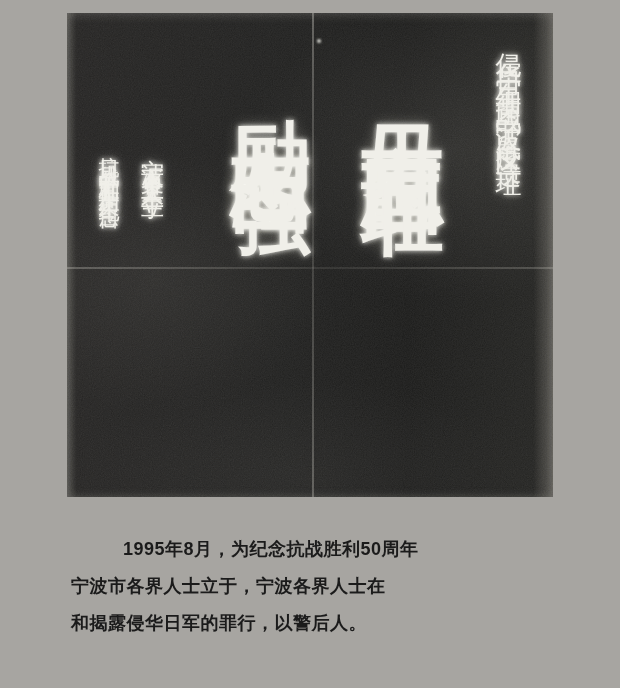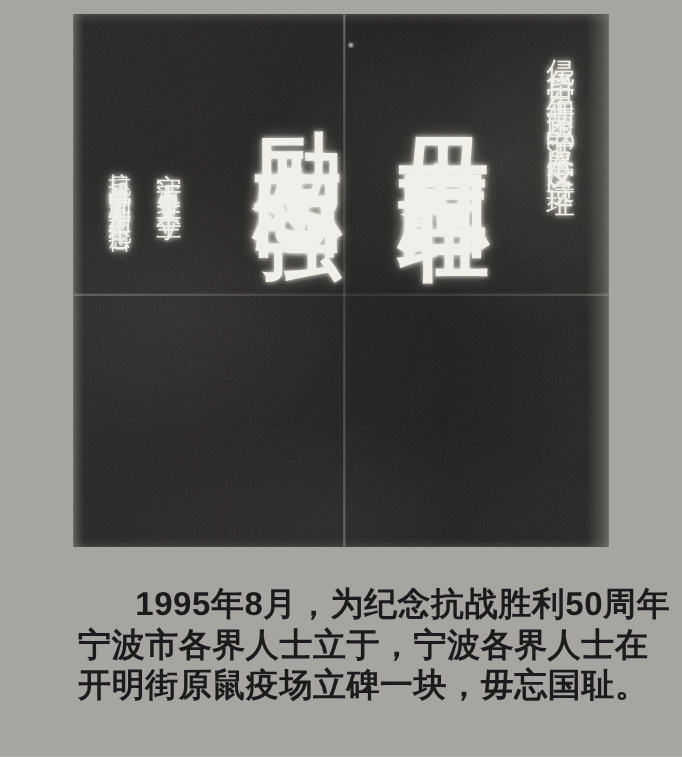--- a/index.html
+++ b/index.html
@@ -61,21 +61,21 @@
   .col-side-right{left:425px;top:20px;font-size:26px;letter-spacing:9px;}
   .col-side-inner{left:71px;top:127px;font-size:23px;letter-spacing:5px;}
   .col-side-outer{left:28px;top:127px;font-size:21px;letter-spacing:4.5px;}
 
   
   .caption{
     position:absolute;left:71px;top:531px;width:485px;
     color:var(--caption-text);
     font-family:"Liberation Sans",sans-serif;
     font-weight:bold;
-    font-size:30px;line-height:37px;
+    font-size:18px;line-height:37px;
     letter-spacing:.5px;
   }
   .cap-line{margin:0;white-space:nowrap;}
   .cap-line.indent{text-indent:52px;}
 </style>
 </head>
 <body>
 
 <div class="page">
 
@@ -99,16 +99,16 @@
     <div class="stele-text col-main col-main-left">励志图强</div>
 
     <div class="stele-text col-side-inner">宁波市各界人士立于</div>
 
     <div class="stele-text col-side-outer">抗日战争胜利五十周年纪念日</div>
   </figure>
 
   <div class="caption">
     <p class="cap-line indent">1995年8月，为纪念抗战胜利50周年</p>
     <p class="cap-line">宁波市各界人士立于，宁波各界人士在</p>
-    <p class="cap-line">开明街原鼠疫场立碑一块，毋忘国耻。</p>
+    <p class="cap-line">和揭露侵华日军的罪行，以警后人。</p>
   </div>
 
 </div>
 
 </body></html>

